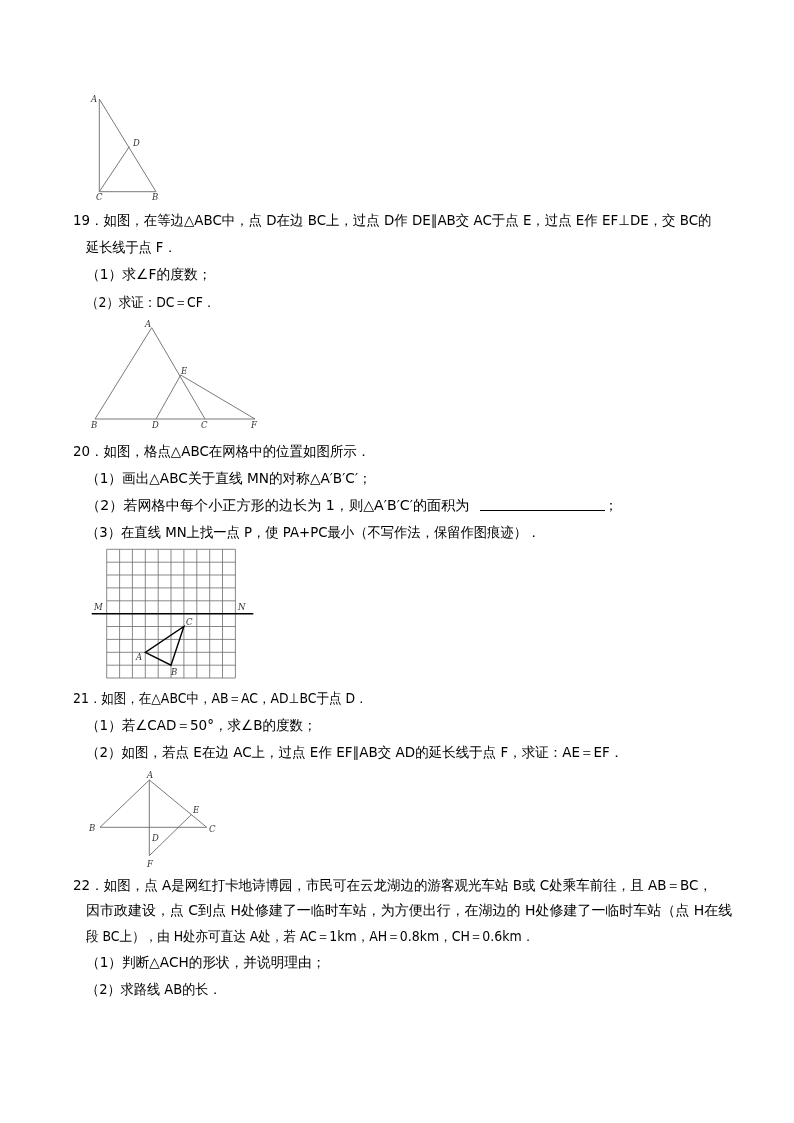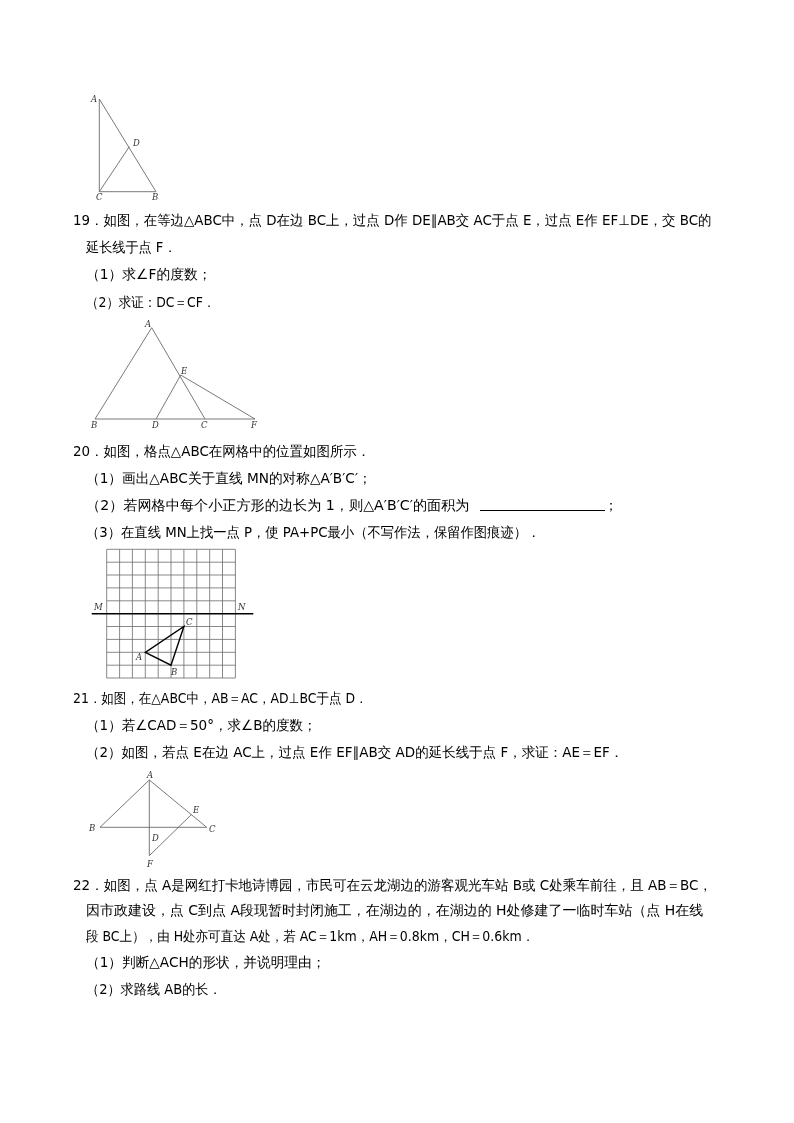--- a/index.html
+++ b/index.html
@@ -100,16 +100,16 @@
   <line class="stroke-thin" x1="191.7" y1="814.3" x2="149.3" y2="855.7"></line>
   <text class="lbl" x="147" y="778">A</text>
   <text class="lbl" x="89" y="831">B</text>
   <text class="lbl" x="209" y="832">C</text>
   <text class="lbl" x="152" y="841">D</text>
   <text class="lbl" x="193" y="813">E</text>
   <text class="lbl" x="147" y="867">F</text>
 </svg>
 
 <div class="line" style="left: 73px; top: 877px; transform: scaleX(0.963801);">22．如图，点 A是网红打卡地诗博园，市民可在云龙湖边的游客观光车站 B或 C处乘车前往，且 AB＝BC，</div>
-<div class="line" style="left: 86px; top: 902px; transform: scaleX(0.998418);">因市政建设，点 C到点 A段现暂时封闭施工，在湖边的，在湖边的 H处修建了一临时车站（点 H在线</div>
+<div class="line" style="left: 86px; top: 902px; transform: scaleX(0.998418);">因市政建设，点 C到点 H处修建了一临时车站，为方便出行，在湖边的 H处修建了一临时车站（点 H在线</div>
 <div class="line" style="left: 86px; top: 928px; transform: scaleX(0.894212);">段 BC上），由 H处亦可直达 A处，若 AC＝1km，AH＝0.8km，CH＝0.6km．</div>
 <div class="line" style="left: 86px; top: 954px; transform: scaleX(0.97551);">（1）判断△ACH的形状，并说明理由；</div>
 <div class="line" style="left: 86px; top: 981px; transform: scaleX(0.937931);">（2）求路线 AB的长．</div>
 
 </body></html>

